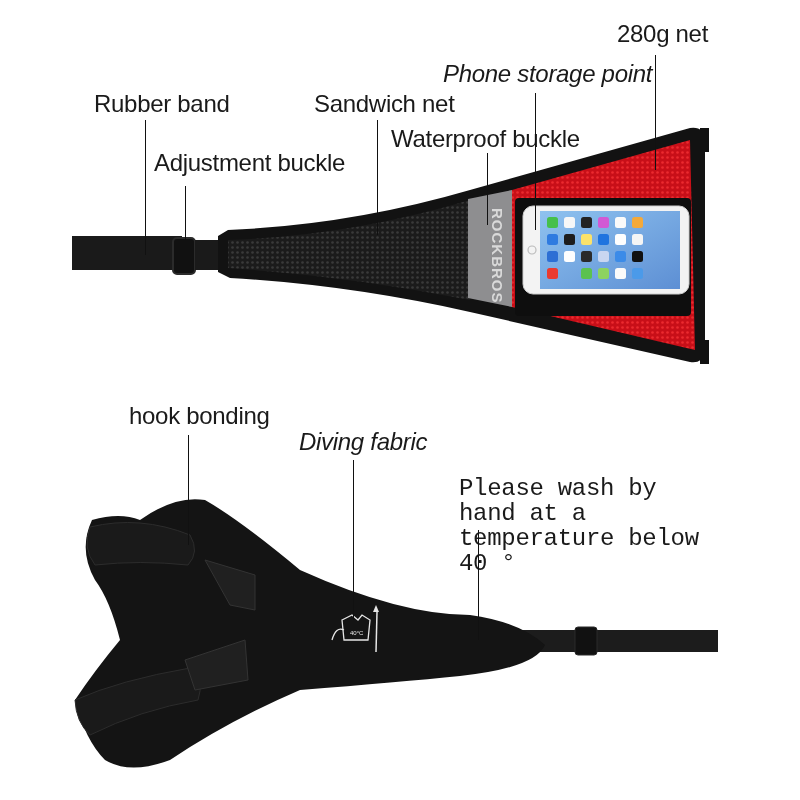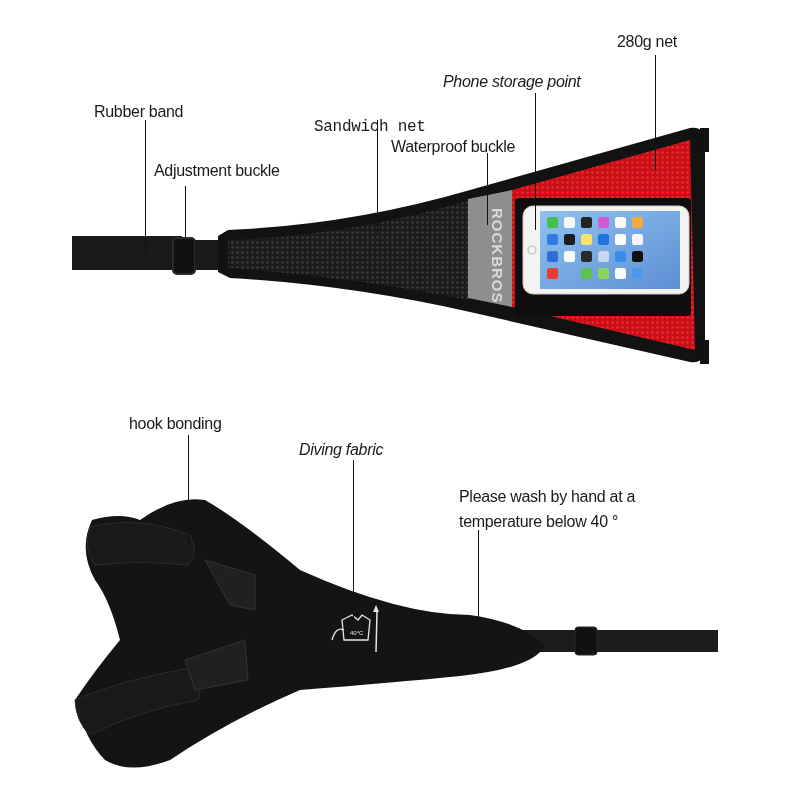--- a/index.html
+++ b/index.html
@@ -1,19 +1,19 @@
 <!DOCTYPE html>
 <html><head>
 <meta charset="utf-8">
 <style>
   html, body { margin: 0; padding: 0; background: #ffffff; }
   body { width: 800px; height: 800px; position: relative; overflow: hidden;
          font-family: "Liberation Sans", "DejaVu Sans", sans-serif; color: #1a1a1a; }
-  .label { position: absolute; font-size: 16px; letter-spacing: -0.3px; white-space: nowrap; line-height: 22px; margin-top: 8px; }
-  .label.multi { white-space: normal; width: 260px; line-height: 25px; }
+  .label { position: absolute; font-size: 24px; letter-spacing: -0.3px; white-space: nowrap; line-height: 22px; }
+  .label.multi { white-space: normal; width: 260px; line-height: 25px; font-family: Liberation Mono, monospace; }
   .leader { position: absolute; width: 1px; background: #111; }
   svg.product { position: absolute; left: 0; top: 0; }
 </style>
 </head>
 <body>
 
 <svg class="product" width="800" height="800" viewBox="0 0 800 800">
   <defs>
     <pattern id="meshDark" width="5" height="5" patternUnits="userSpaceOnUse">
       <rect width="5" height="5" fill="#1b1b1b"></rect>
@@ -103,21 +103,21 @@
     </g>
   </g>
 </svg>
 
 <div class="label" style="left:94px; top:93px;">Rubber band</div>
 <div class="leader" style="left:145px; top:120px; height:135px;"></div>
 
 <div class="label" style="left:154px; top:152px;">Adjustment buckle</div>
 <div class="leader" style="left:185px; top:186px; height:68px;"></div>
 
-<div class="label" style="left:314px; top:108px;font-family:Liberation Mono, monospace;">Sandwich net</div>
+<div class="label" style="left:314px; top:93px;">Sandwich net</div>
 <div class="leader" style="left:377px; top:120px; height:115px;"></div>
 
 <div class="label" style="left:391px; top:128px;">Waterproof buckle</div>
 <div class="leader" style="left:487px; top:153px; height:72px;"></div>
 
 <div class="label" style="left:443px; top:63px;font-style:italic;">Phone storage point</div>
 <div class="leader" style="left:535px; top:93px; height:137px;"></div>
 
 <div class="label" style="left:617px; top:23px;">280g net</div>
 <div class="leader" style="left:655px; top:55px; height:115px;"></div>

